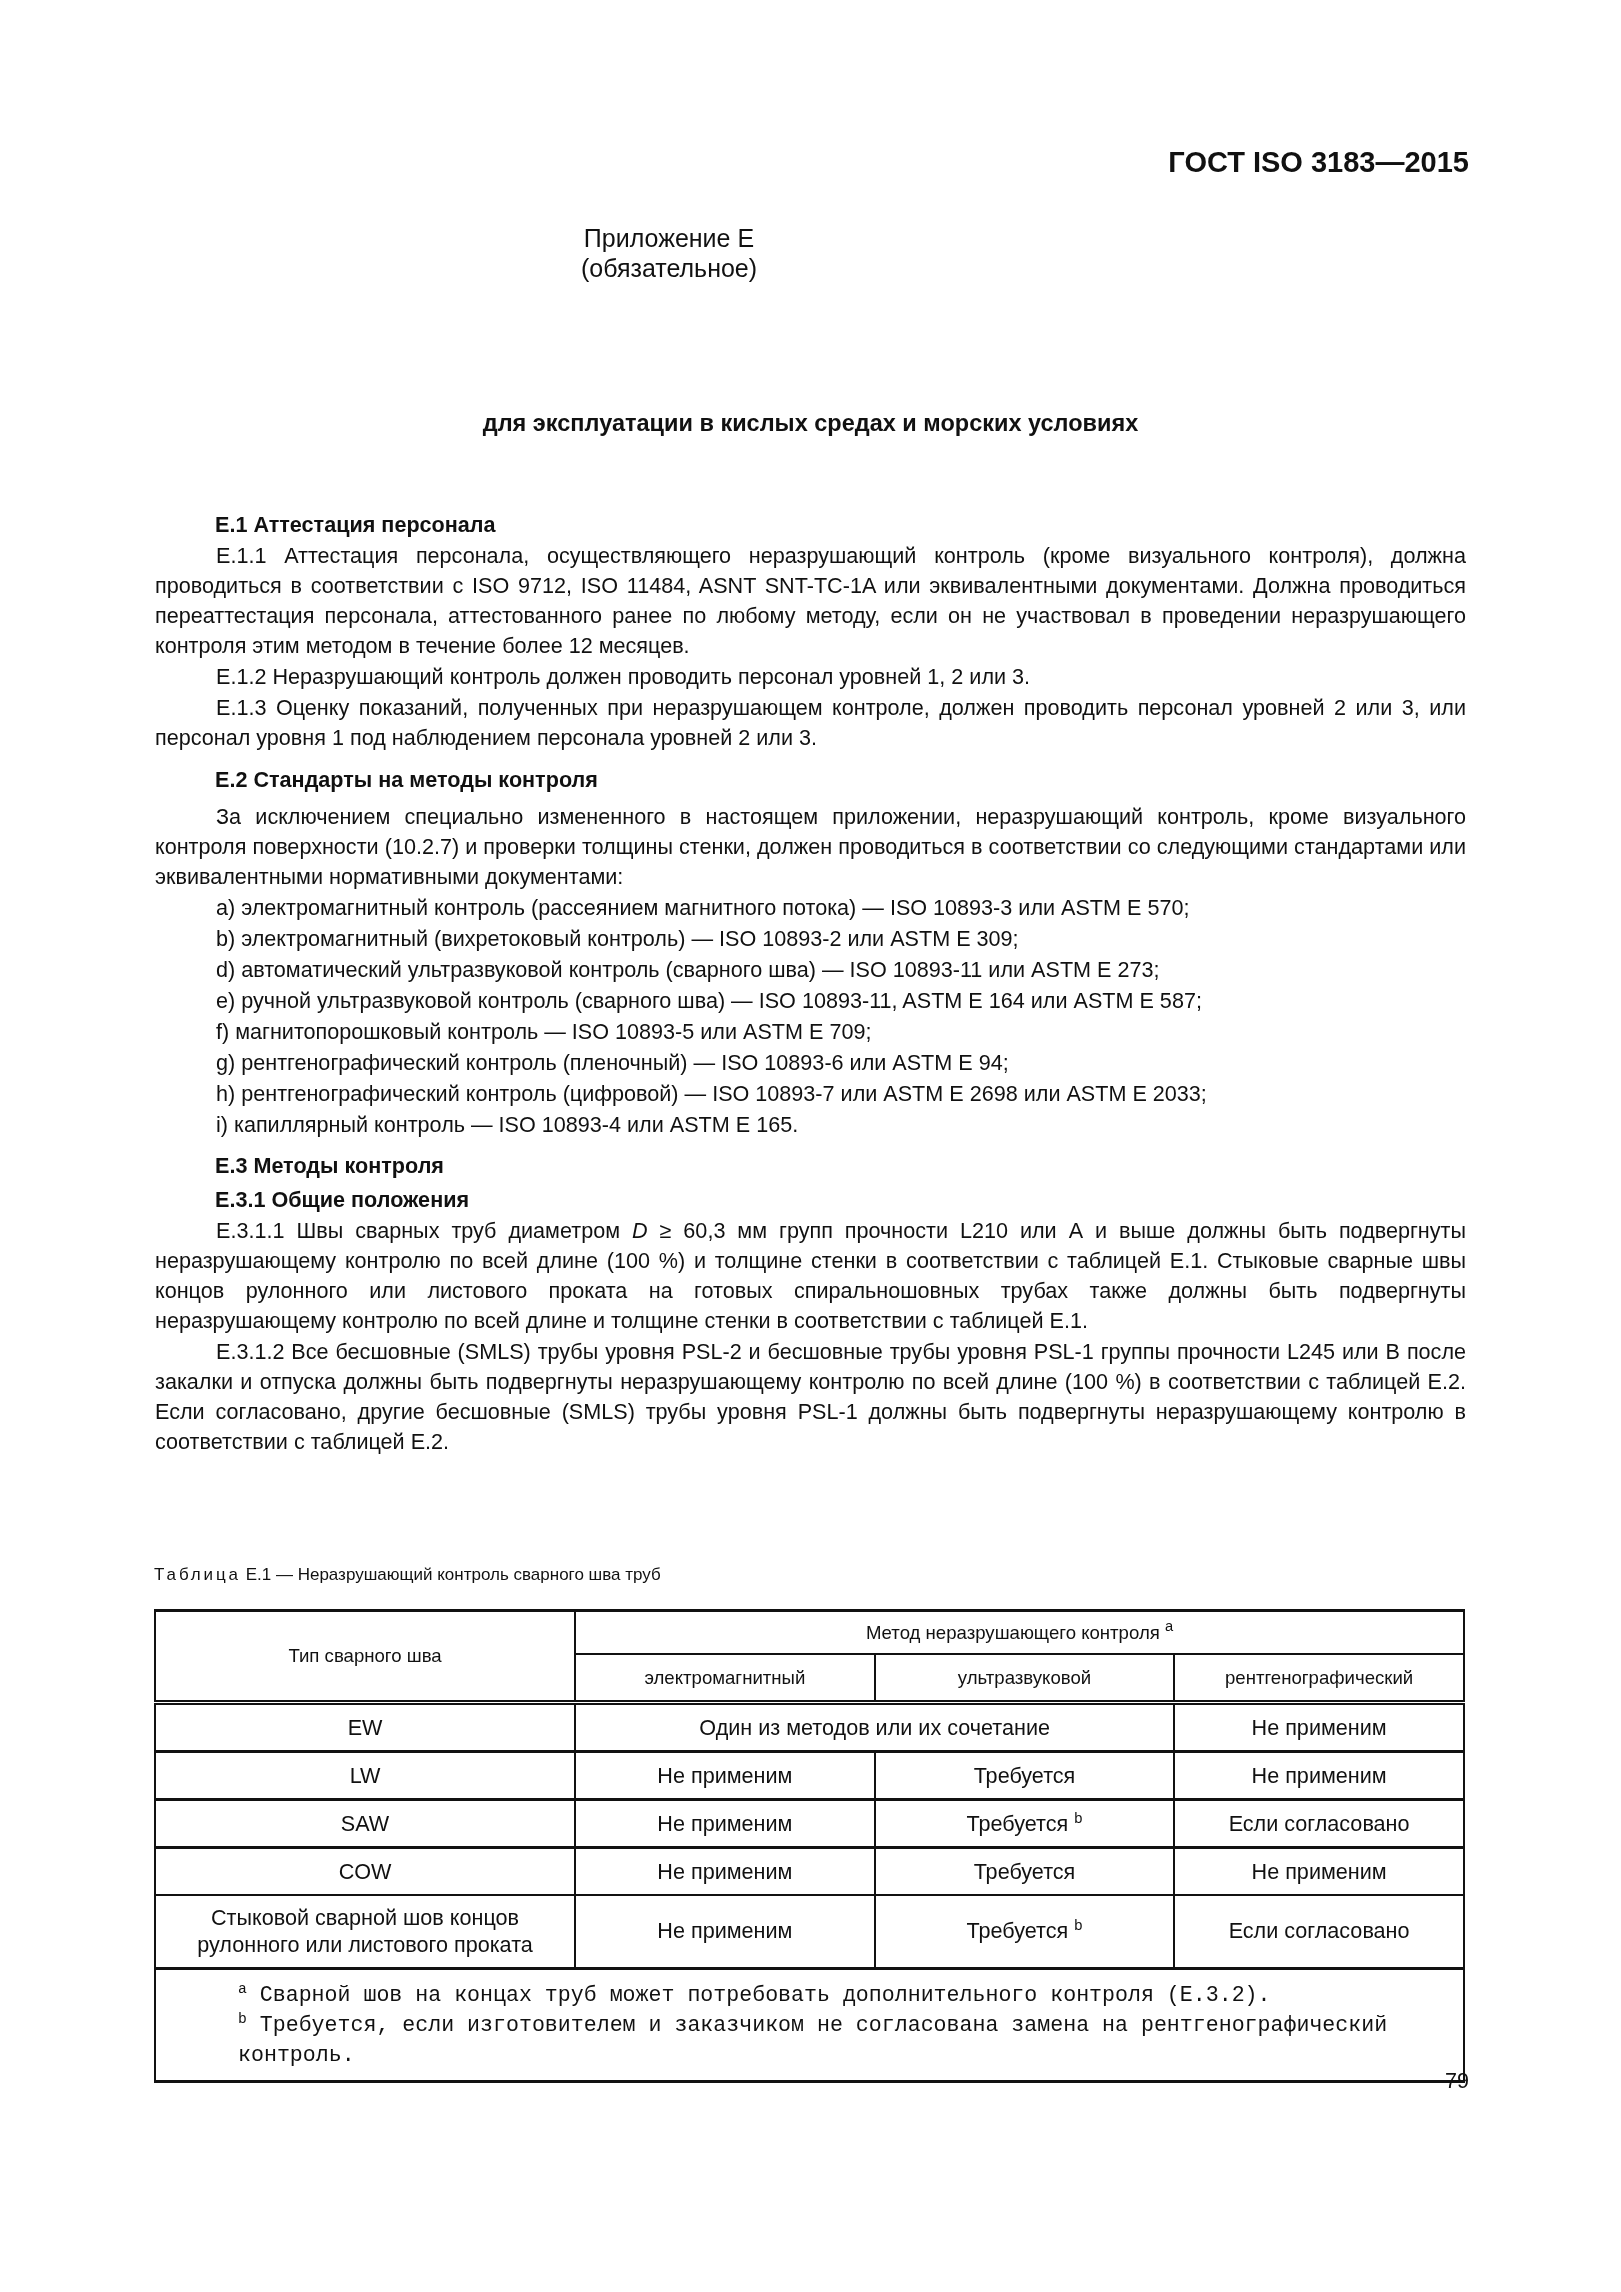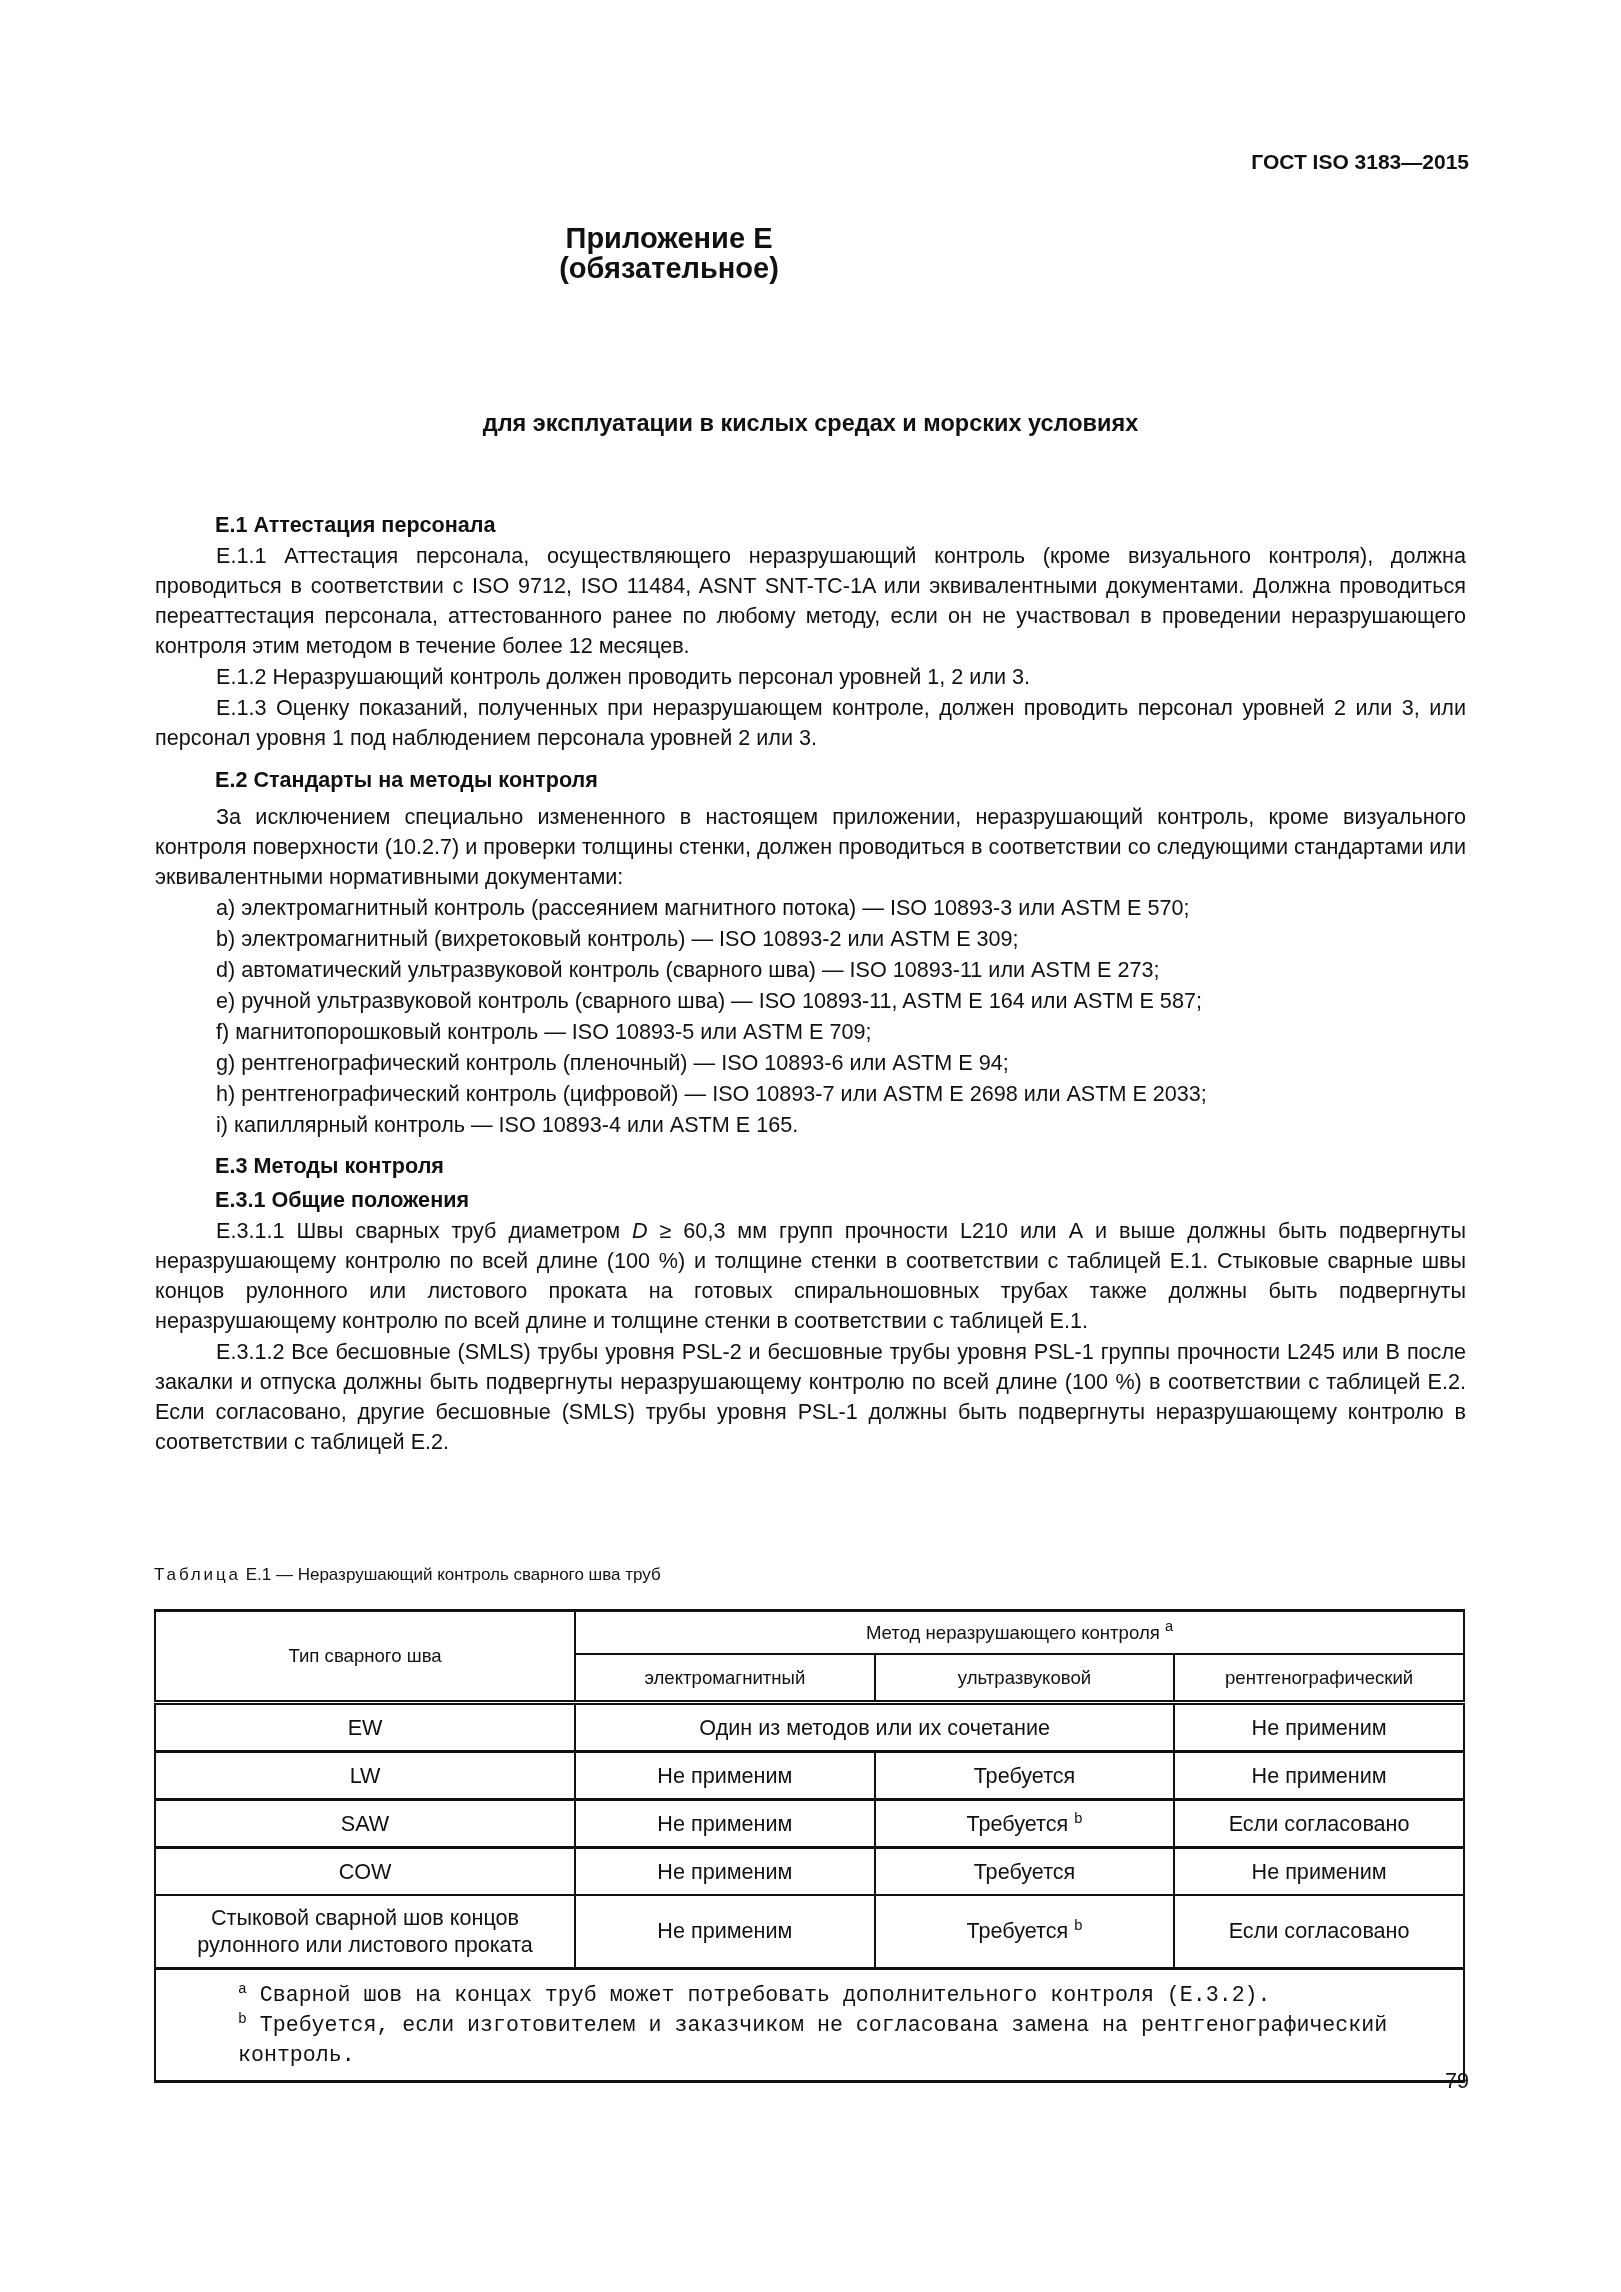--- a/index.html
+++ b/index.html
@@ -2,22 +2,22 @@
 <html><head>
 <meta charset="utf-8">
 <style>
   html, body { margin: 0; padding: 0; background: #ffffff; }
   body {
     width: 1621px; height: 2293px; position: relative; overflow: hidden;
     font-family: "Liberation Sans", "DejaVu Sans", sans-serif;
     color: #111; font-size: 21.6px; line-height: 30px;
   }
   .abs { position: absolute; }
-  .hdr-code { top: 147px; right: 152px; font-weight: bold; font-size: 21px; }
-  .annex { top: 223px; left: 0; width: 1338px; text-align: center; font-weight: bold; font-size: 29px; line-height: 30px; }
+  .hdr-code { top: 147px; right: 152px; font-weight: bold; font-size: 29px; }
+  .annex { top: 223px; left: 0; width: 1338px; text-align: center; font-weight: normal; font-size: 25px; line-height: 30px; }
   .title { top: 407px; left: 0; width: 1621px; text-align: center; font-weight: bold; font-size: 23.5px; line-height: 33px; }
   .body-text { left: 154px; width: 1313px; }
   .sec-h { font-weight: bold; padding-left: 61px; margin: 0; }
   p { margin: 1px; text-align: justify; }
   p.ind { text-indent: 61px; }
   p.li { padding-left: 61px; }
   p.li-wrap { text-indent: 61px; }
   .gap-s { height: 10.8px; }
   .table-caption { left: 154px; top: 1560px; font-size: 17px; }
   .spaced { letter-spacing: 2.9px; }

